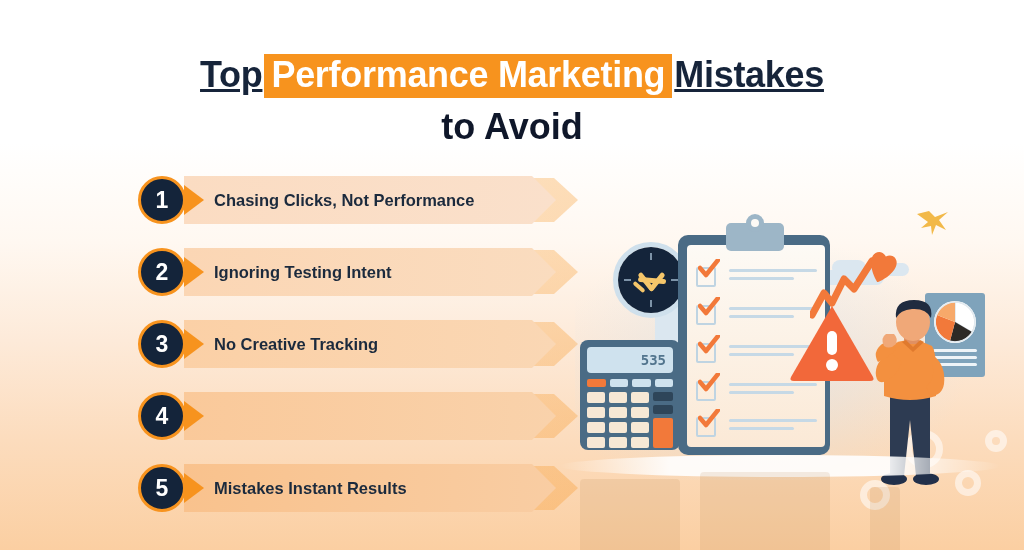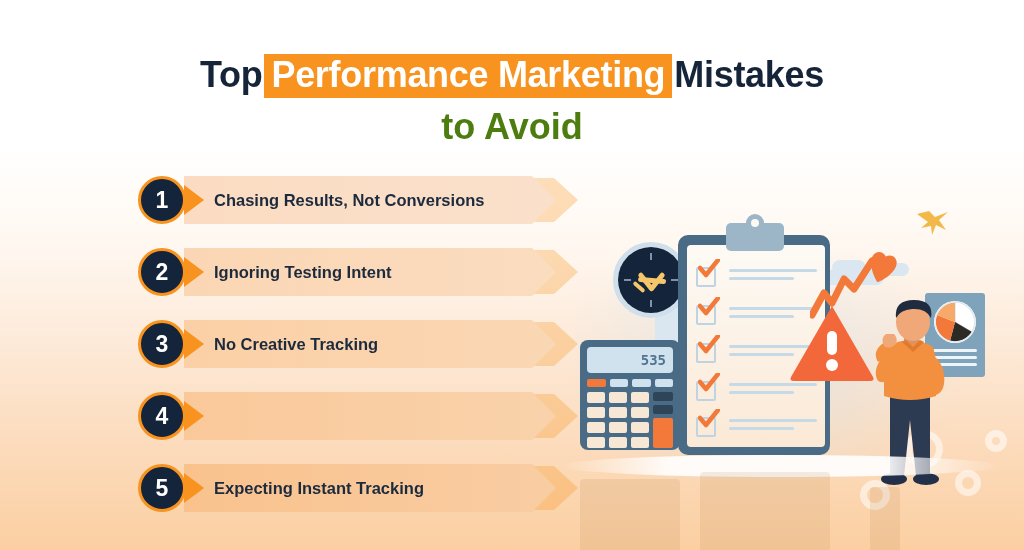--- a/index.html
+++ b/index.html
@@ -15,24 +15,24 @@
   
   .gear-deco{position:absolute;border:7px solid rgba(255,255,255,.55);border-radius:50%;}
   .g1{width:38px;height:38px;left:905px;top:430px;}
   .g2{width:26px;height:26px;left:955px;top:470px;}
   .g3{width:30px;height:30px;left:860px;top:480px;}
   .g4{width:22px;height:22px;left:985px;top:430px;}
 
   
   .title-wrap{position:absolute;left:0;top:52px;width:1024px;text-align:center;}
   .title-line{font-size:36px;font-weight:700;line-height:46px;color:#16243a;
-    letter-spacing:-.3px;white-space:nowrap;}
+    letter-spacing:-.3px;white-space:nowrap;text-decoration:underline;}
   .hl{background:#f7931e;color:#fff;padding:2px 7px 4px 7px;display:inline-block;
      line-height:38px;margin:0 2px;}
-  .title-line2{font-size:36px;font-weight:700;color:#4d7c0f;line-height:46px;margin-top:6px;}
+  .title-line2{font-size:36px;font-weight:700;color:#0f172a;line-height:46px;margin-top:6px;}
 
   
   .list{position:absolute;left:138px;top:176px;width:440px;}
   .row{position:relative;height:48px;margin-bottom:24px;}
   .bar-back{position:absolute;left:46px;top:2px;width:394px;height:44px;
     background:linear-gradient(90deg,rgba(247,147,30,.22),rgba(247,147,30,.30));
     clip-path:polygon(0 0,370px 0,394px 22px,370px 44px,0 44px);}
   .bar{position:absolute;left:46px;top:0;width:372px;height:48px;
     clip-path:polygon(0 0,348px 0,372px 24px,348px 48px,0 48px);}
   .r1 .bar{background:linear-gradient(90deg,#fbdcc2,#fae0cb);}
@@ -160,21 +160,21 @@
   <div class="title-line2">to Avoid</div>
 </div>
 
 <div class="list">
 
   <div class="row r1">
     <div class="bar-back"></div>
     <div class="bar"></div>
     <div class="arrow"></div>
     <div class="badge">1</div>
-    <div class="row-label">Chasing Results, Not Conversions</div>
+    <div class="row-label">Chasing Clicks, Not Performance</div>
   </div>
 
   <div class="row r2">
     <div class="bar-back"></div>
     <div class="bar"></div>
     <div class="arrow"></div>
     <div class="badge">2</div>
     <div class="row-label">Ignoring Testing Intent</div>
   </div>
 
@@ -191,21 +191,21 @@
     <div class="bar"></div>
     <div class="arrow"></div>
     <div class="badge">4</div>
   </div>
 
   <div class="row r5">
     <div class="bar-back"></div>
     <div class="bar"></div>
     <div class="arrow"></div>
     <div class="badge">5</div>
-    <div class="row-label">Expecting Instant Tracking</div>
+    <div class="row-label">Mistakes Instant Results</div>
   </div>
 
 </div>
 
 <div class="illus">
   <div class="ill-bg"></div>
   <div class="blk b1"></div>
   <div class="blk b2"></div>
   <div class="blk b3"></div>
   <div class="cloud c1"></div>

